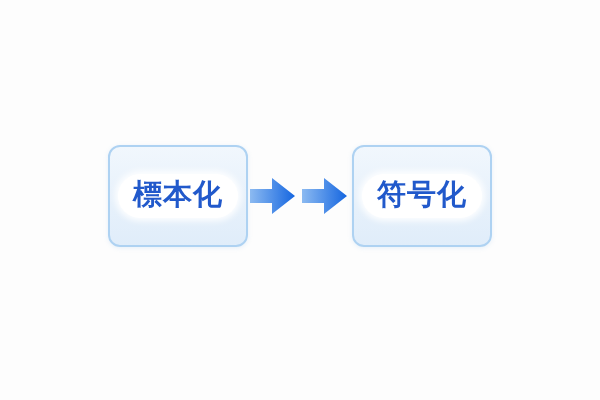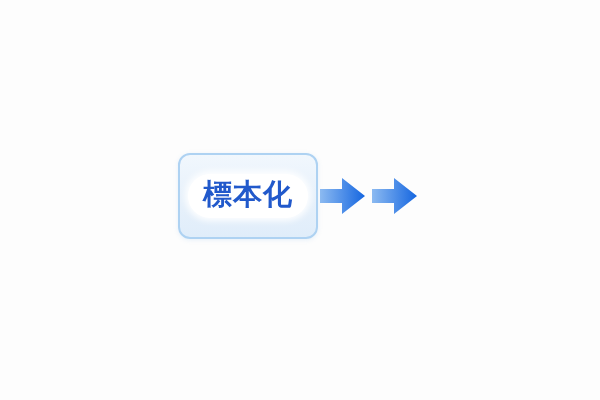--- a/index.html
+++ b/index.html
@@ -22,21 +22,21 @@
   }
 
   .flow-row {
     display: flex;
     align-items: center;
     margin-top: -8px; 
   }
 
   .flow-node {
     width: 140px;
-    height: 86px;
+    height: 102px;
     border: 2.5px solid #aed2f2;
     border-radius: 12px;
     background: linear-gradient(180deg, #f1f7fd 0%, #e7f1fb 55%, #e0edfa 100%);
     display: flex;
     align-items: center;
     justify-content: center;
     box-shadow: 0 1px 4px rgba(160, 200, 240, 0.25);
   }
 
   .node-pill {
@@ -92,15 +92,20 @@
     <svg class="flow-arrow" viewBox="0 0 46 40" xmlns="http://www.w3.org/2000/svg" aria-hidden="true">
       <defs>
         <linearGradient id="arrowGrad2" x1="0" y1="0" x2="1" y2="0">
           <stop offset="0" stop-color="#8cbaf1"></stop>
           <stop offset="1" stop-color="#1566e0"></stop>
         </linearGradient>
       </defs>
       <polygon points="0,13 22,13 22,2 45,20 22,38 22,27 0,27" fill="url(#arrowGrad2)"></polygon>
     </svg>
 
+    <div class="flow-node">
+      <div class="node-pill">
+        <span class="node-label">符号化</span>
+      </div>
+    </div>
 
   </div>
 </div>
 
 </body></html>

